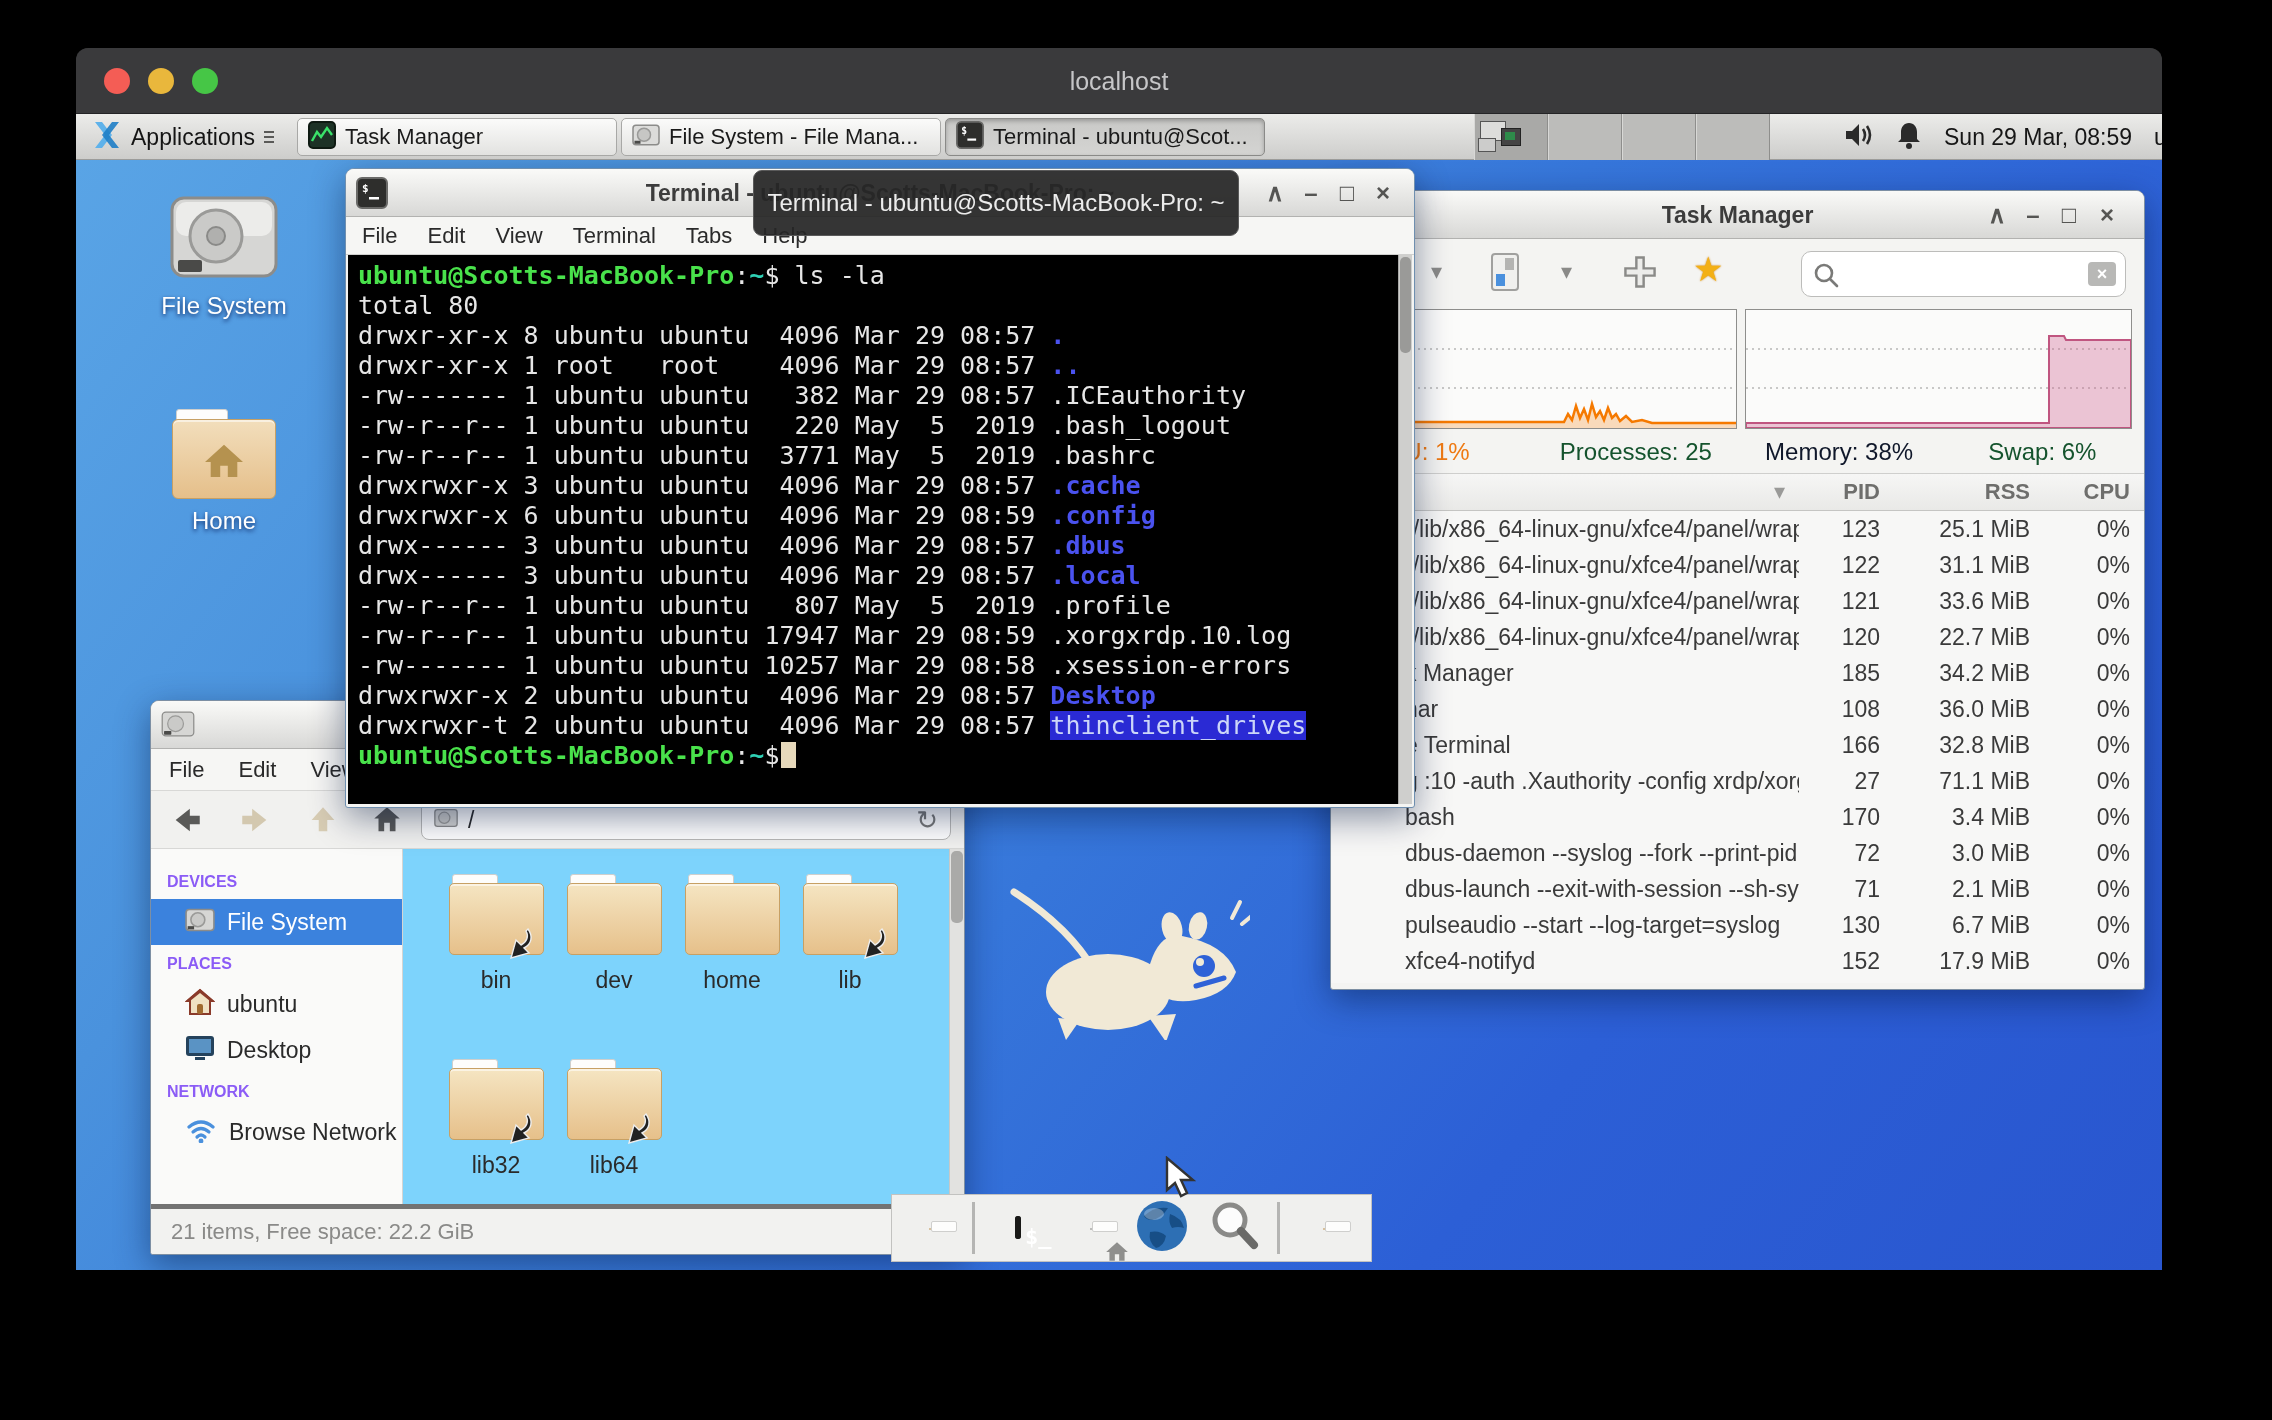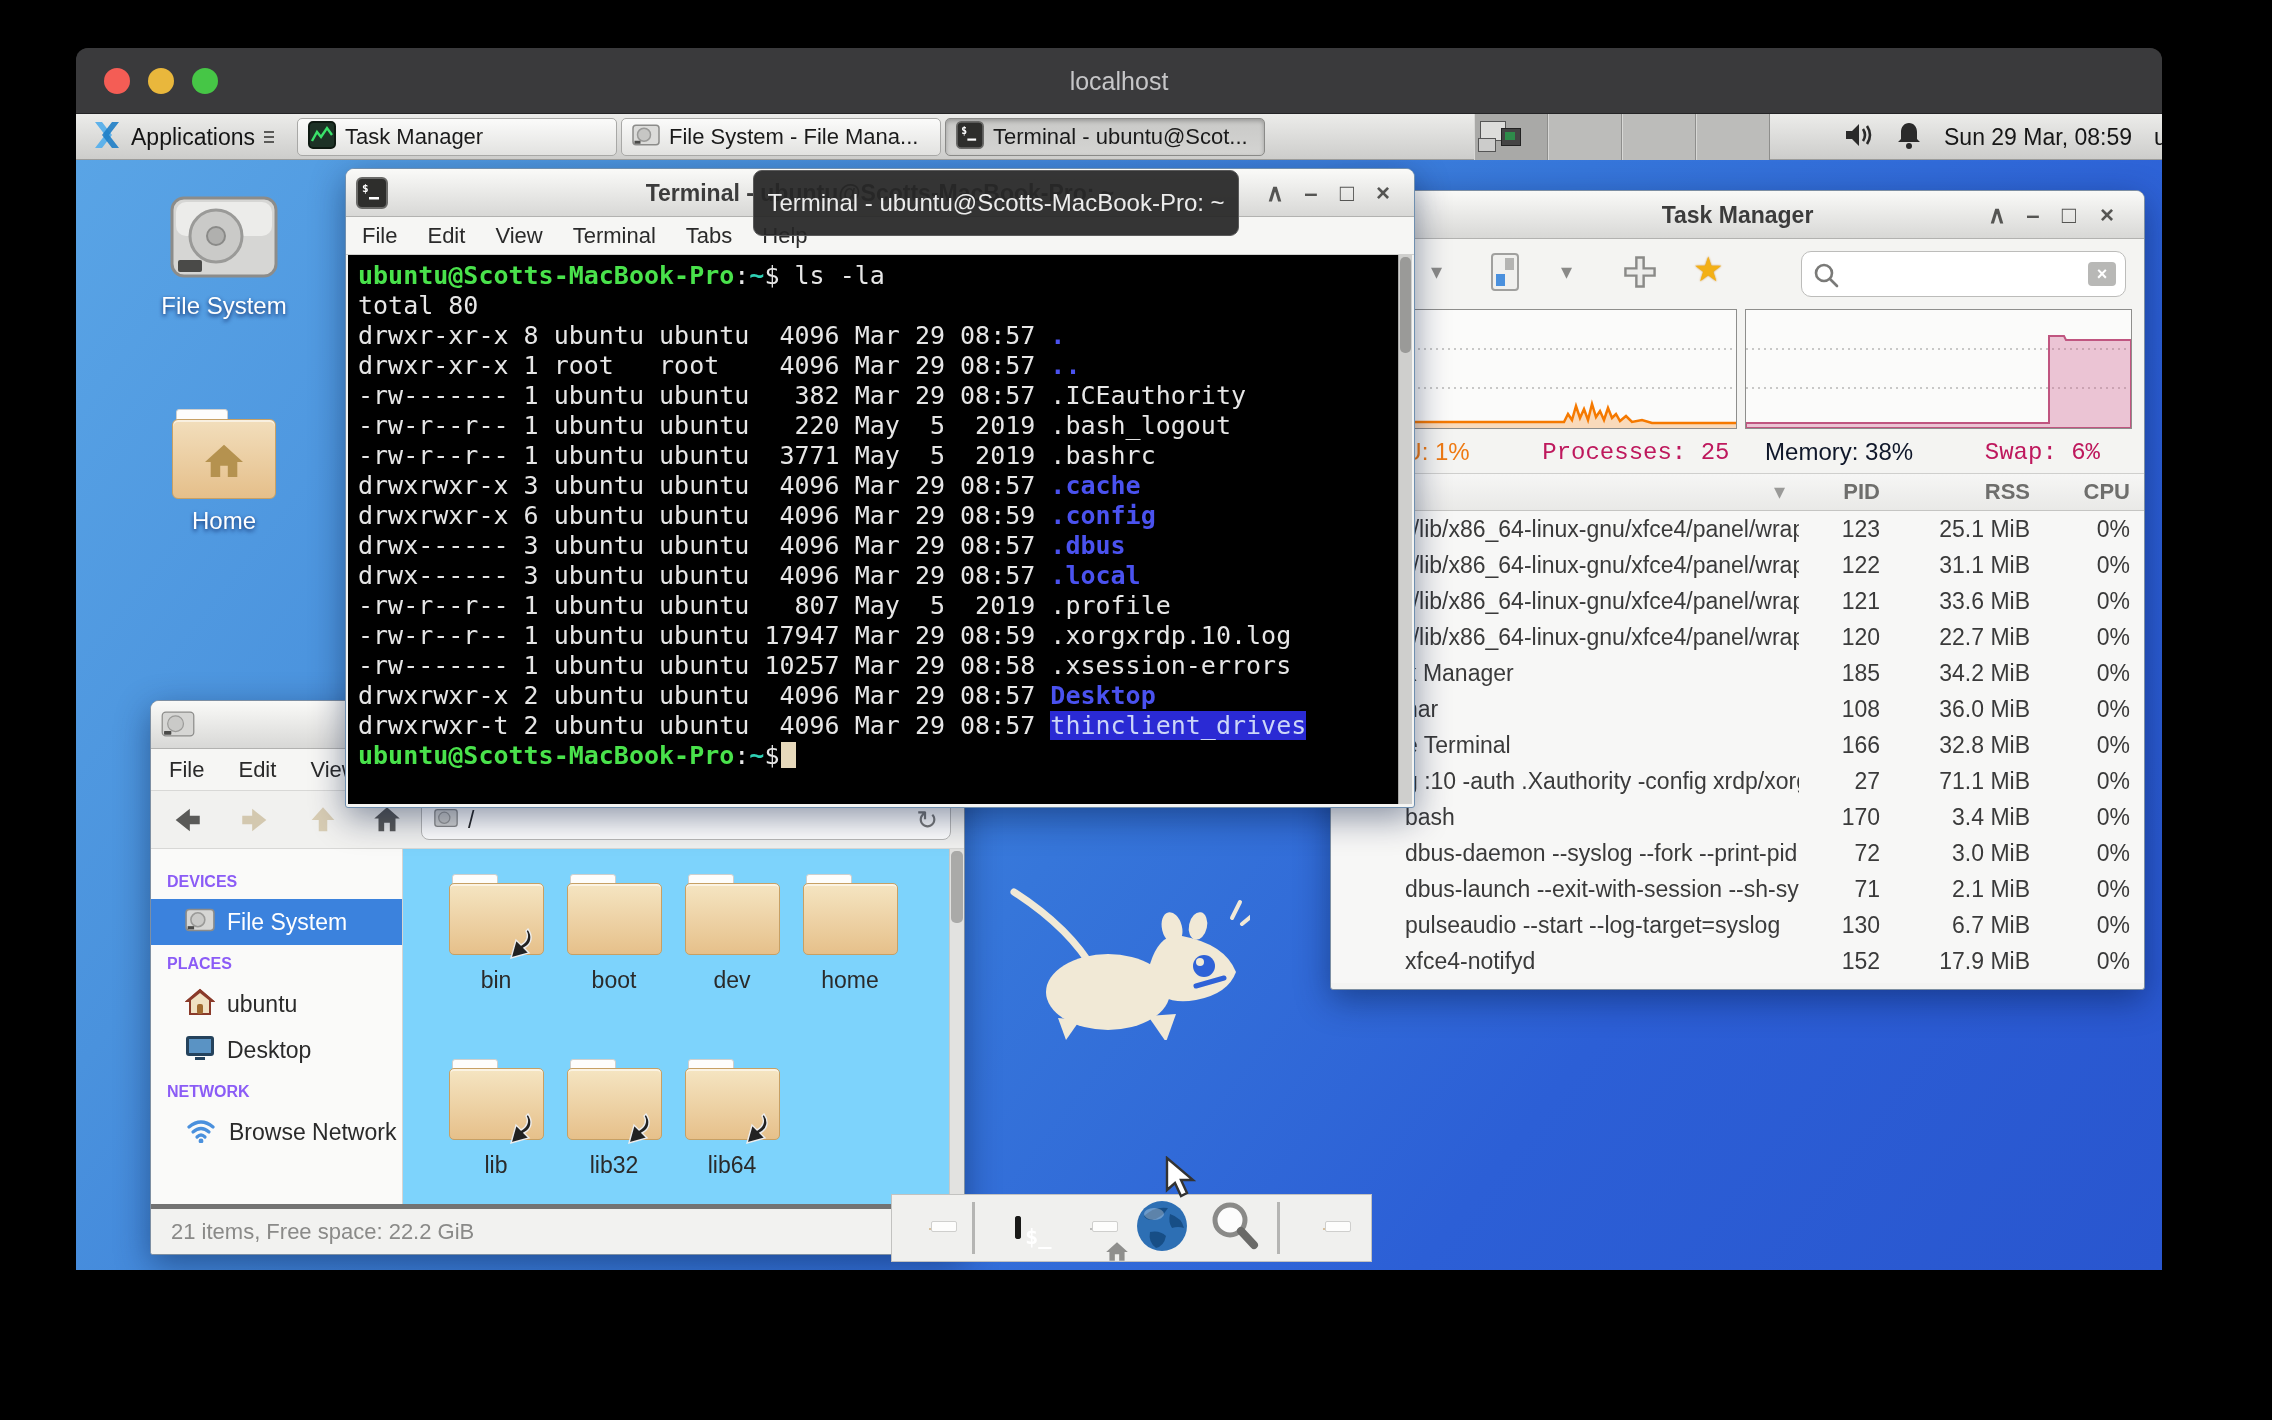--- a/index.html
+++ b/index.html
@@ -94,21 +94,21 @@
     border:1px solid #bcbcba; border-radius:10px; }
   .tm-clear { position:absolute; right:9px; top:10px; width:28px; height:24px; background:#b8b8b6; border-radius:4px;
     color:#fff; font-size:18px; text-align:center; line-height:24px; font-weight:bold; }
   .tm-graphs { position:absolute; left:0; top:118px; right:0; height:122px; }
   .gpanel { position:absolute; top:0; height:120px; background:#fbfbfa; border:1px solid #8e8e8c; }
   .gpanel.cpu { left:14px; width:392px; }
   .gpanel.mem { left:414px; width:387px; }
   .tm-stats { position:absolute; left:0; top:240px; right:0; height:42px; display:grid; grid-template-columns:1fr 1fr 1fr 1fr; align-items:center; }
   .stat { font-size:24px; text-align:center; }
   .stat.cpu { color:#ef7a13; text-align:left; padding-left:40px; }
-  .stat.proc, .stat.swap { color:#be185d;font-family:Liberation Mono, monospace; }
+  .stat.proc, .stat.swap { color:#14532d; }
   .stat.mem { color:#0f172a; }
   .tm-header { position:absolute; left:0; top:282px; right:0; height:38px; background:linear-gradient(#f6f6f5,#e9e9e7);
     border-top:1px solid #cfcfcd; border-bottom:1px solid #c5c5c3; display:grid; grid-template-columns:1fr 95px 150px 100px; align-items:center; }
   .tm-header span { font-weight:bold; font-size:22px; color:#6e6e6c; text-align:right; padding-right:14px; }
   .tm-header .hsort { color:#9a9a98; font-weight:normal; }
   .tm-rows { position:absolute; left:0; top:320px; right:0; bottom:6px; background:#f7f7f6; overflow:hidden; }
   .tm-row { display:grid; grid-template-columns:1fr 95px 150px 100px; height:36px; align-items:center; }
   .tm-row span { font-size:23px; color:#3a3a3a; white-space:nowrap; overflow:hidden; }
   .tm-row .c-task { padding-left:74px; }
   .tm-row .c-pid, .tm-row .c-rss, .tm-row .c-cpu { text-align:right; padding-right:14px; }
@@ -517,27 +517,20 @@
           <div class="folder-grid" id="fm-folders">
               <div class="fcell">
                 <div class="folder">
                   <span class="tab"></span>
                   <span class="fbody"></span>
                   <span class="sym-arrow"><svg width="34" height="34" viewBox="0 0 34 34">
                       <path d="M24 2 C29 9 28 17 20 21 L25 26 L7 31 L12 13 L17 18 C23 15 25 9 22 4 Z" fill="#222" stroke="#eee" stroke-width="1.4"></path>
                     </svg></span>
                 </div>
                 <div class="flabel">bin</div>
-              </div>
-              <div class="fcell">
-                <div class="folder">
-                  <span class="tab"></span>
-                  <span class="fbody"></span>
-                </div>
-                <div class="flabel">boot</div>
               </div>
               <div class="fcell">
                 <div class="folder">
                   <span class="tab"></span>
                   <span class="fbody"></span>
                 </div>
                 <div class="flabel">dev</div>
               </div>
               <div class="fcell">
                 <div class="folder">

